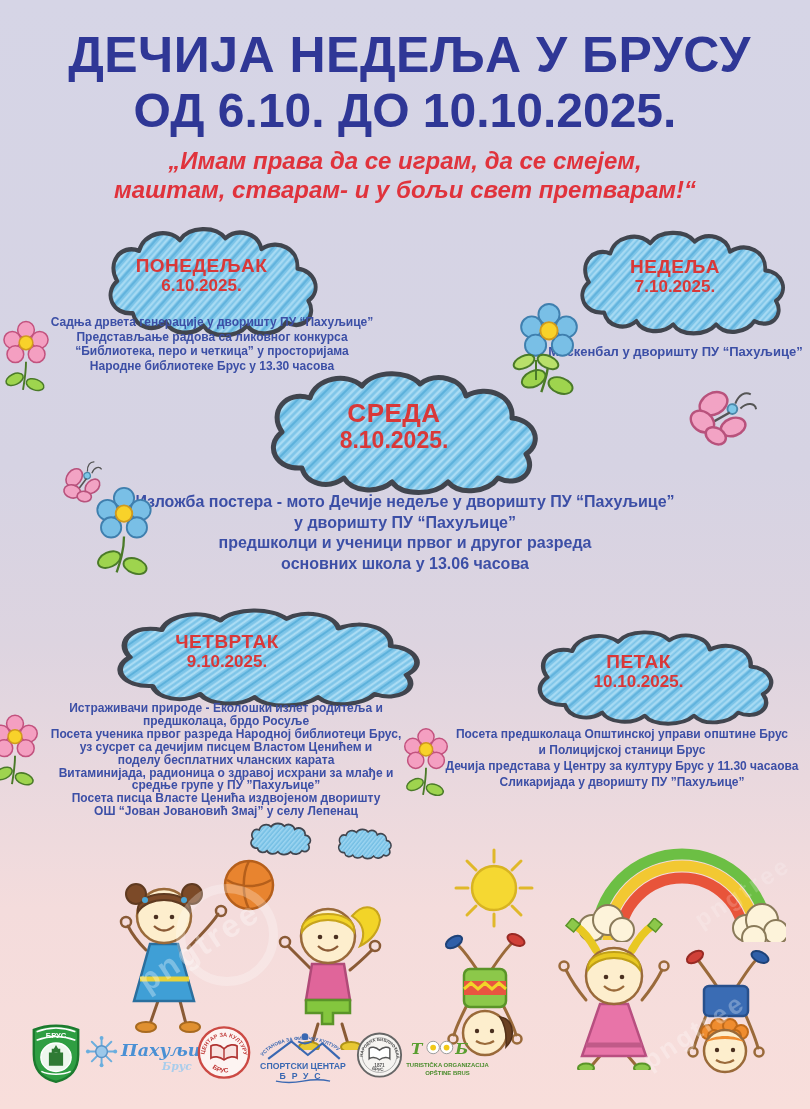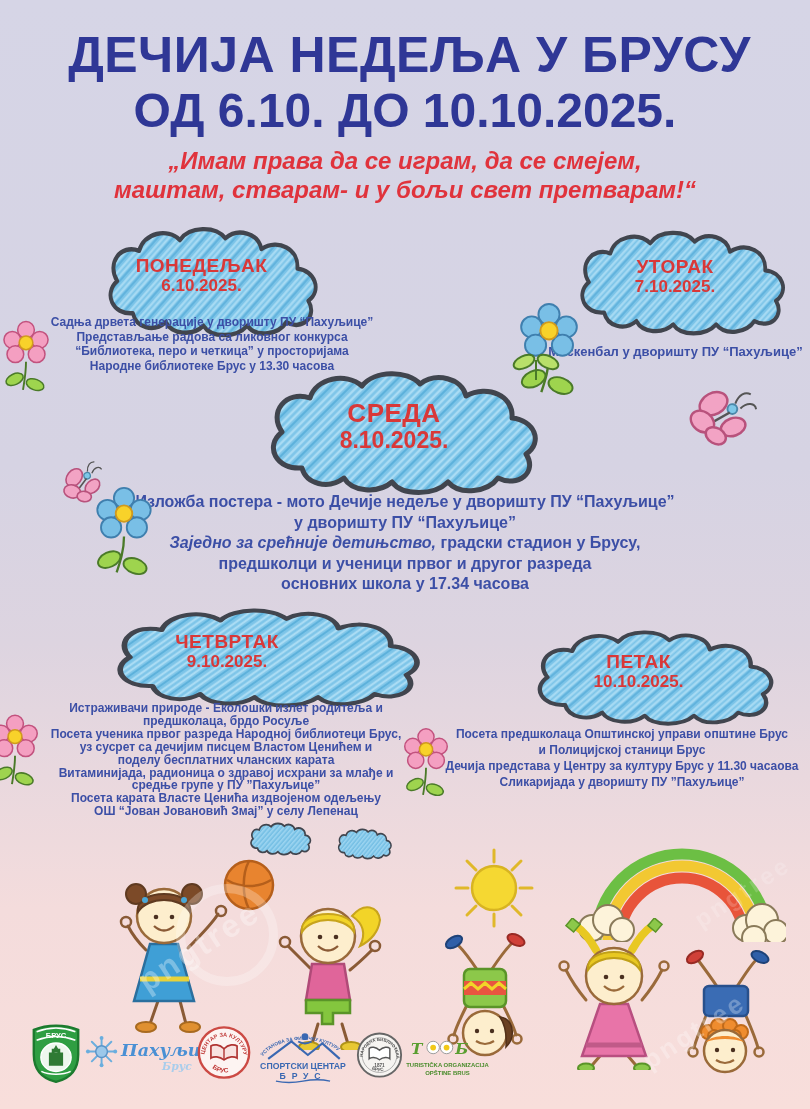--- a/index.html
+++ b/index.html
@@ -73,21 +73,21 @@
       <div class="day-name">ПОНЕДЕЉАК</div>
       <div class="day-date">6.10.2025.</div>
     </div>
   </div>
 
   <div class="cloud c-tue" style="left:572px;top:228px;width:230px;height:110px">
     <svg class="cshape" viewBox="0 0 300 130" preserveAspectRatio="none">
         <use href="#cloudP" fill="url(#scrib)" stroke="#41454e" stroke-width="5" stroke-linejoin="round"></use>
       </svg>
     <div class="cloud-label">
-      <div class="day-name">УТОРАК</div>
+      <div class="day-name">НЕДЕЉА</div>
       <div class="day-date">7.10.2025.</div>
     </div>
   </div>
 
   <div class="cloud c-wed" style="left:260px;top:368px;width:300px;height:130px">
     <svg class="cshape" viewBox="0 0 300 130" preserveAspectRatio="none">
         <use href="#cloudP" fill="url(#scrib)" stroke="#41454e" stroke-width="5" stroke-linejoin="round"></use>
       </svg>
     <div class="cloud-label">
       <div class="day-name">СРЕДА</div>
@@ -122,34 +122,33 @@
     <div class="ln">Народне библиотеке Брус у 13.30 часова</div>
   </div>
 
   <div class="events ev-tue">
     <div class="ln">Маскенбал у дворишту ПУ “Пахуљице”</div>
   </div>
 
   <div class="events ev-wed">
     <div class="ln">Изложба постера - мото Дечије недеље у дворишту ПУ “Пахуљице”</div>
     <div class="ln">у дворишту ПУ “Пахуљице”</div>
-    <div class="ln"><span class="hl-it">Заједно за срећније детињство,</span><span> градски стадион у Брусу,</span></div>
     <div class="ln">предшколци и ученици првог и другог разреда</div>
-    <div class="ln">основних школа у 17.34 часова</div>
+    <div class="ln">основних школа у 13.06 часова</div>
   </div>
 
   <div class="events ev-thu">
     <div class="ln">Истраживачи природе - Еколошки излет родитеља и</div>
     <div class="ln">предшколаца, брдо Росуље</div>
     <div class="ln">Посета ученика првог разреда Народној библиотеци Брус,</div>
     <div class="ln">уз сусрет са дечијим писцем Властом Ценићем и</div>
     <div class="ln">поделу бесплатних чланских карата</div>
     <div class="ln">Витаминијада, радионица о здравој исхрани за млађе и</div>
     <div class="ln">средње групе у ПУ ”Пахуљице”</div>
-    <div class="ln">Посета карата Власте Ценића издвојеном одељењу</div>
+    <div class="ln">Посета писца Власте Ценића издвојеном дворишту</div>
     <div class="ln">ОШ “Јован Јовановић Змај” у селу Лепенац</div>
   </div>
 
   <div class="events ev-fri">
     <div class="ln">Посета предшколаца Општинској управи општине Брус</div>
     <div class="ln">и Полицијској станици Брус</div>
     <div class="ln">Дечија представа у Центру за културу Брус у 11.30 часаова</div>
     <div class="ln">Сликаријада у дворишту ПУ ”Пахуљице”</div>
   </div>
 

